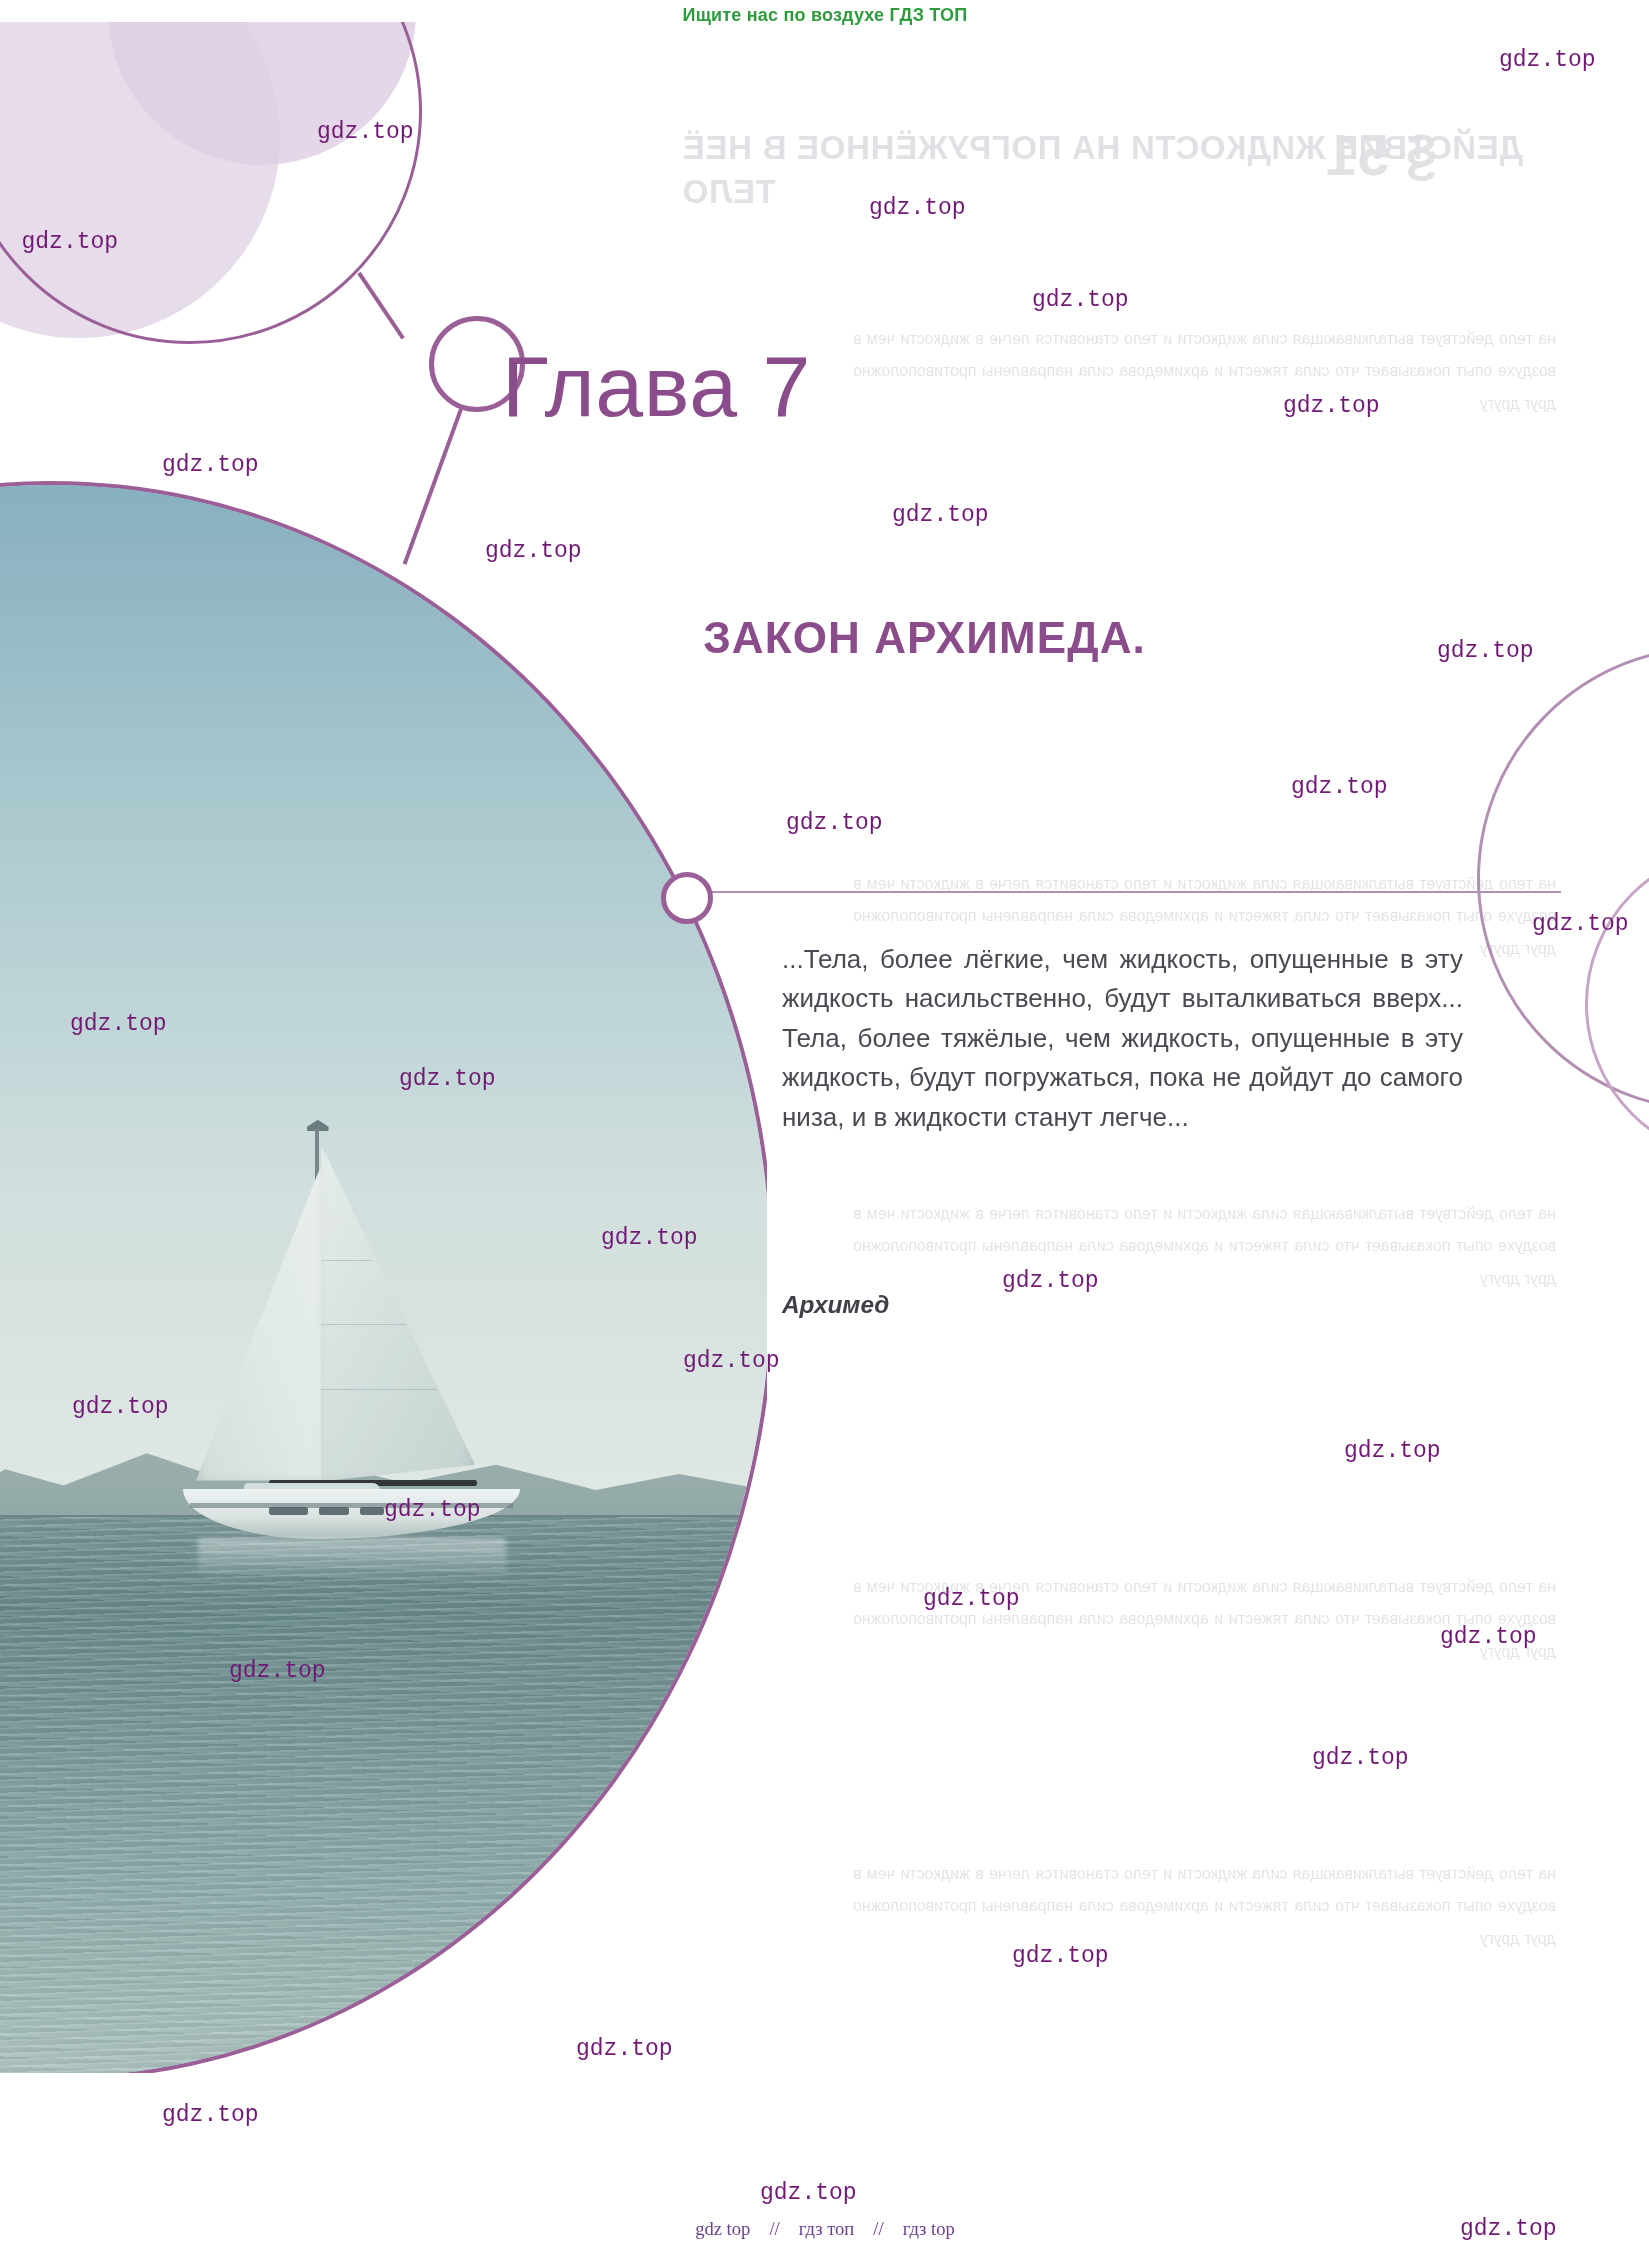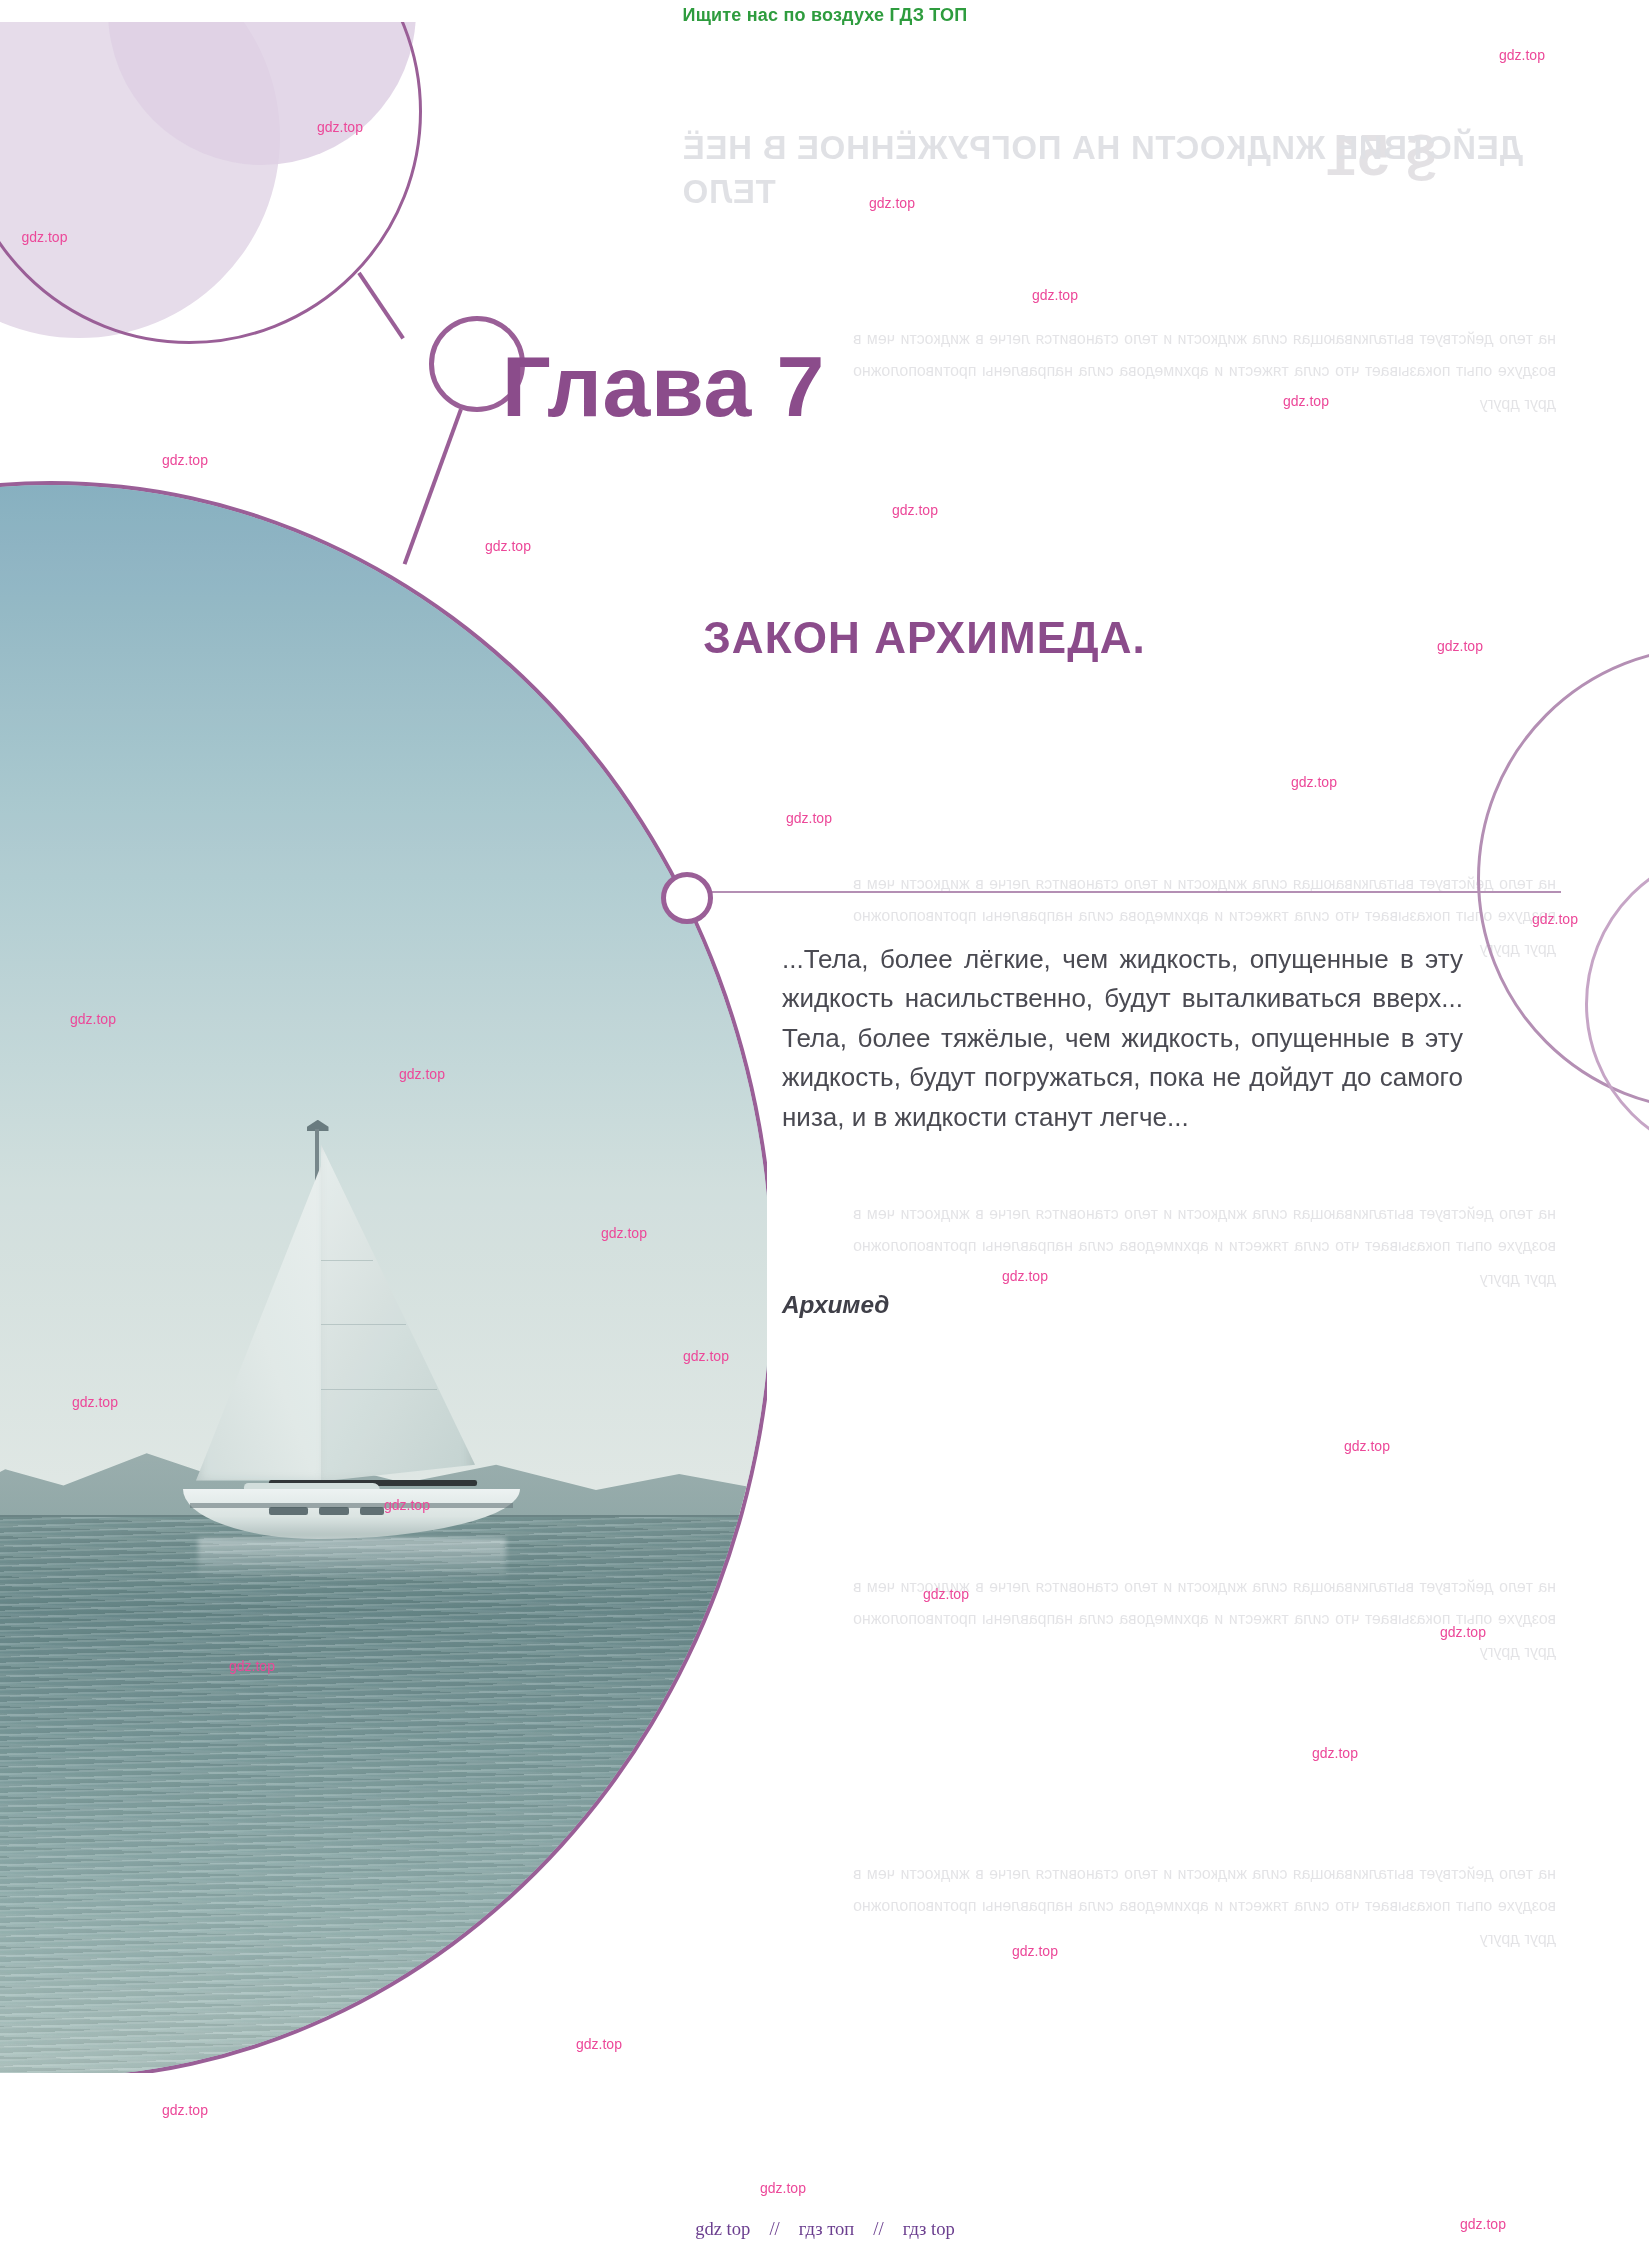--- a/index.html
+++ b/index.html
@@ -312,21 +312,21 @@
     background: rgba(120,160,165,0.10);
     mix-blend-mode: multiply;
   }
 
   
   .chapter-title {
     position: absolute;
     left: 502px;
     top: 315px;
     font-size: 86px;
-    font-weight: bold;
+    font-weight: normal;
     color: #8b4c8b;
     letter-spacing: 0.7px;
     z-index: 20;
   }
   .section-title {
     position: absolute;
     left: 566px;
     top: 588px;
     width: 717px;
     font-size: 44px;
@@ -360,23 +360,23 @@
     font-size: 24.4px;
     font-style: italic;
     font-weight: bold;
     color: #3f3f48;
     z-index: 20;
   }
 
   
   .wm {
     position: absolute;
-    font-size: 14px;
-    color: #ec4899;
-    font-family: Liberation Sans, sans-serif;
+    font-size: 23px;
+    color: #701a75;
+    font-family: Liberation Mono, monospace;
     z-index: 50;
     pointer-events: none;
     white-space: nowrap;
   }
 
   
   .footer {
     position: absolute;
     left: 0;
     bottom: 10px;

